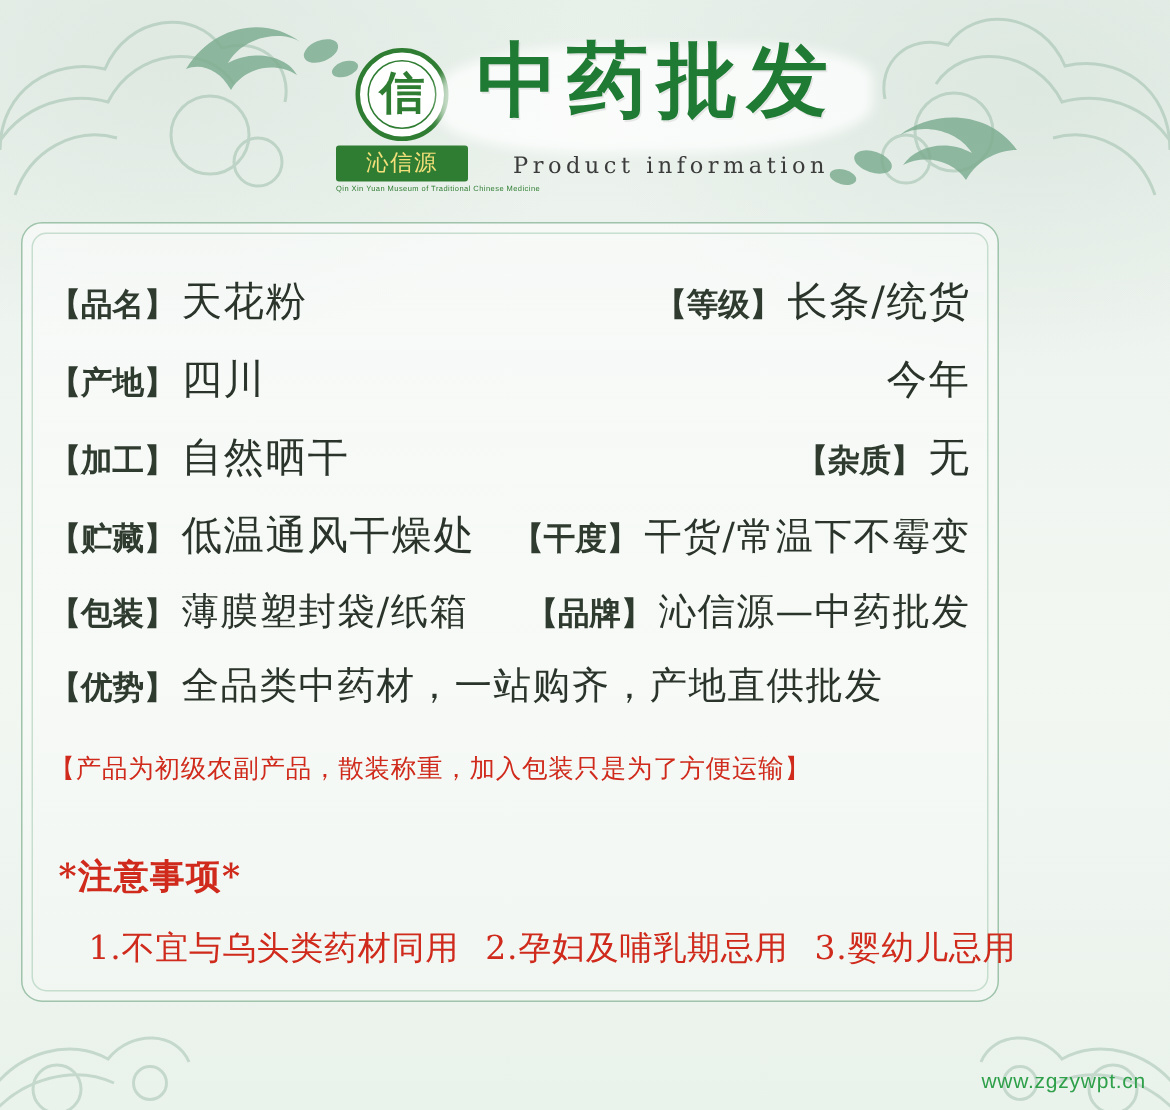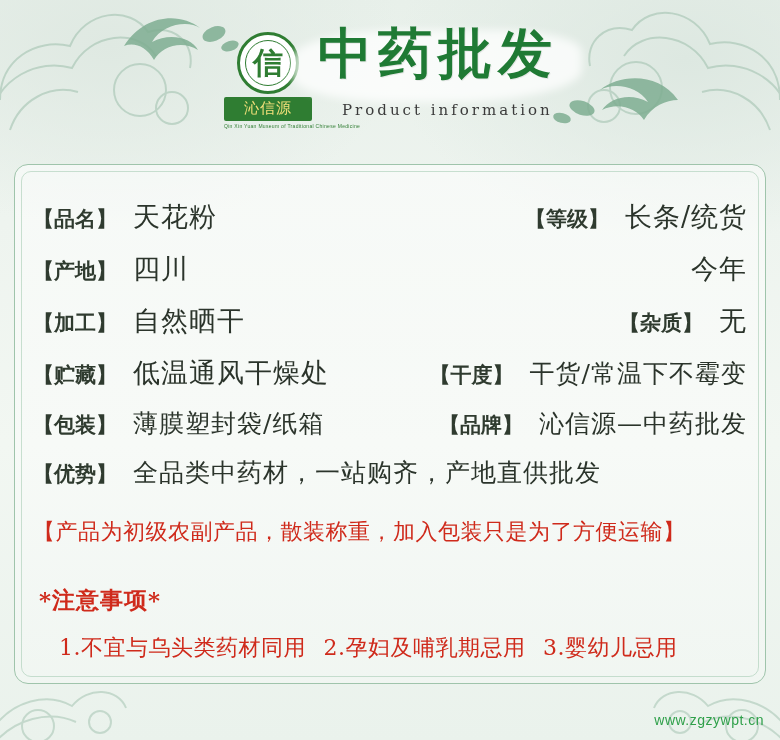--- a/index.html
+++ b/index.html
@@ -125,22 +125,22 @@
     font-family: "DejaVu Serif", serif;
     font-size: 15px;
     letter-spacing: 3px;
     color: #3b3b3b;
   }
 
   
   .card {
     position: absolute;
     left: 14px;
-    top: 164px;
-    width: 752px;
+    top: 148px;
+    width: 652px;
     height: 520px;
     box-sizing: border-box;
     border: 1px solid #9fc4ab;
     border-radius: 14px;
     background: linear-gradient(180deg, rgba(255,255,255,.55) 0%, rgba(255,255,255,.25) 100%);
   }
   .card-inner {
     position: absolute;
     left: 6px; top: 6px; right: 6px; bottom: 6px;
     border: 1px solid rgba(160,200,175,.55);
@@ -171,33 +171,33 @@
     font-family: "DejaVu Serif", serif;
     font-size: 21px;
     color: #2f3b2f;
     font-weight: bold;
     letter-spacing: 0px;
   }
   .value {
     font-family: "DejaVu Serif", serif;
     font-size: 27px;
     color: #2b342b;
-    margin-left: 16px;
+    margin-left: 4px;
     letter-spacing: 1px;
   }
   .value.small { font-size: 25px; }
 
   .notice {
     position: absolute;
     left: 18px;
     right: 18px;
     top: 352px;
     text-align: left;
     font-family: "DejaVu Serif", serif;
-    font-size: 22px;
+    font-size: 17px;
     color: #cf2a1b;
     letter-spacing: .5px;
     white-space: nowrap;
   }
 
   .caution-title {
     position: absolute;
     left: 24px;
     top: 420px;
     font-family: "DejaVu Serif", serif;

